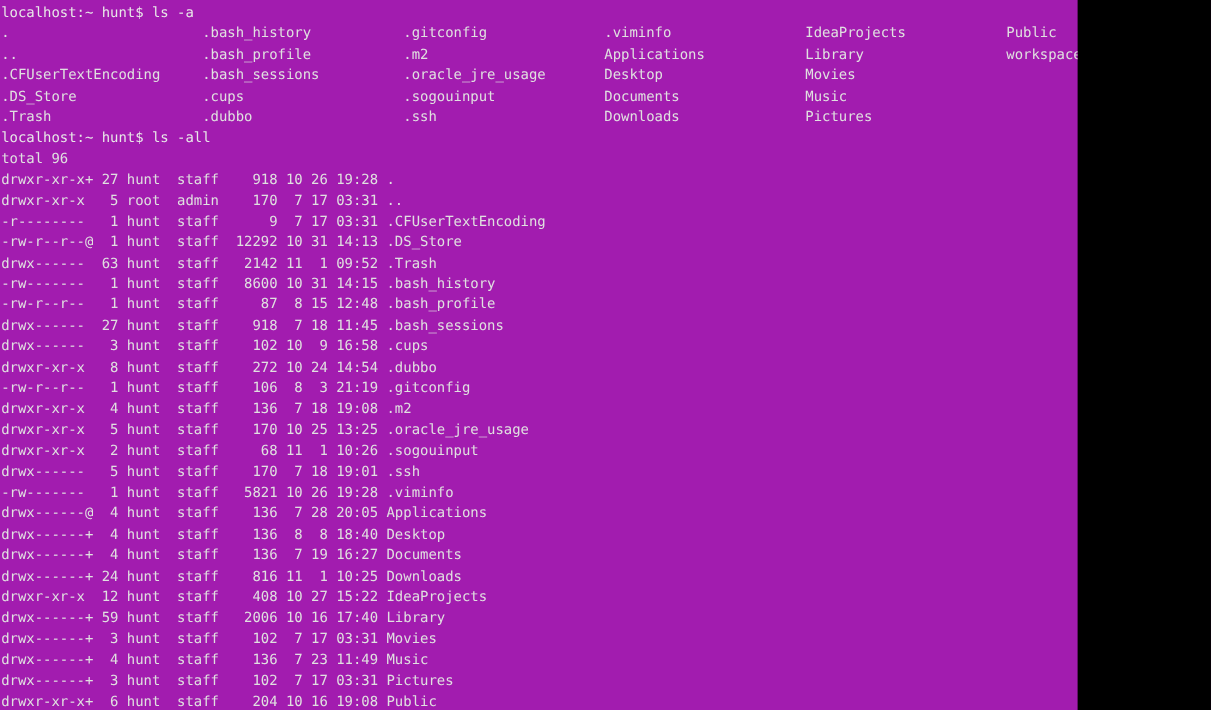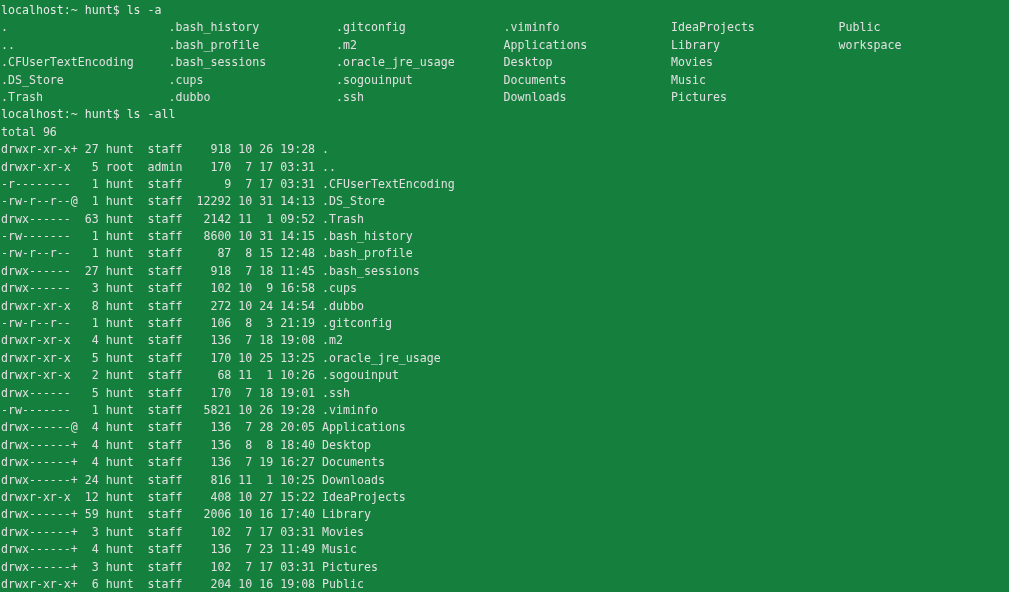--- a/index.html
+++ b/index.html
@@ -8,23 +8,23 @@
     padding: 0;
     background: #000000;
   }
   body {
     width: 1009px;
     height: 592px;
     overflow: hidden;
     font-family: "DejaVu Sans Mono", "Liberation Mono", monospace;
   }
   #terminal {
-    width: 1009px;
+    width: 898px;
     height: 592px;
-    background: #15803d;
+    background: #a21caf;
     color: #e8e8e8;
     padding: 2px 16px 0 1px;
     box-sizing: border-box;
     font-family: "DejaVu Sans Mono", "Liberation Mono", monospace;
     font-size: 11.6px;
     line-height: 17.4px;
     letter-spacing: 0px;
     white-space: pre;
     overflow: hidden;
   }

